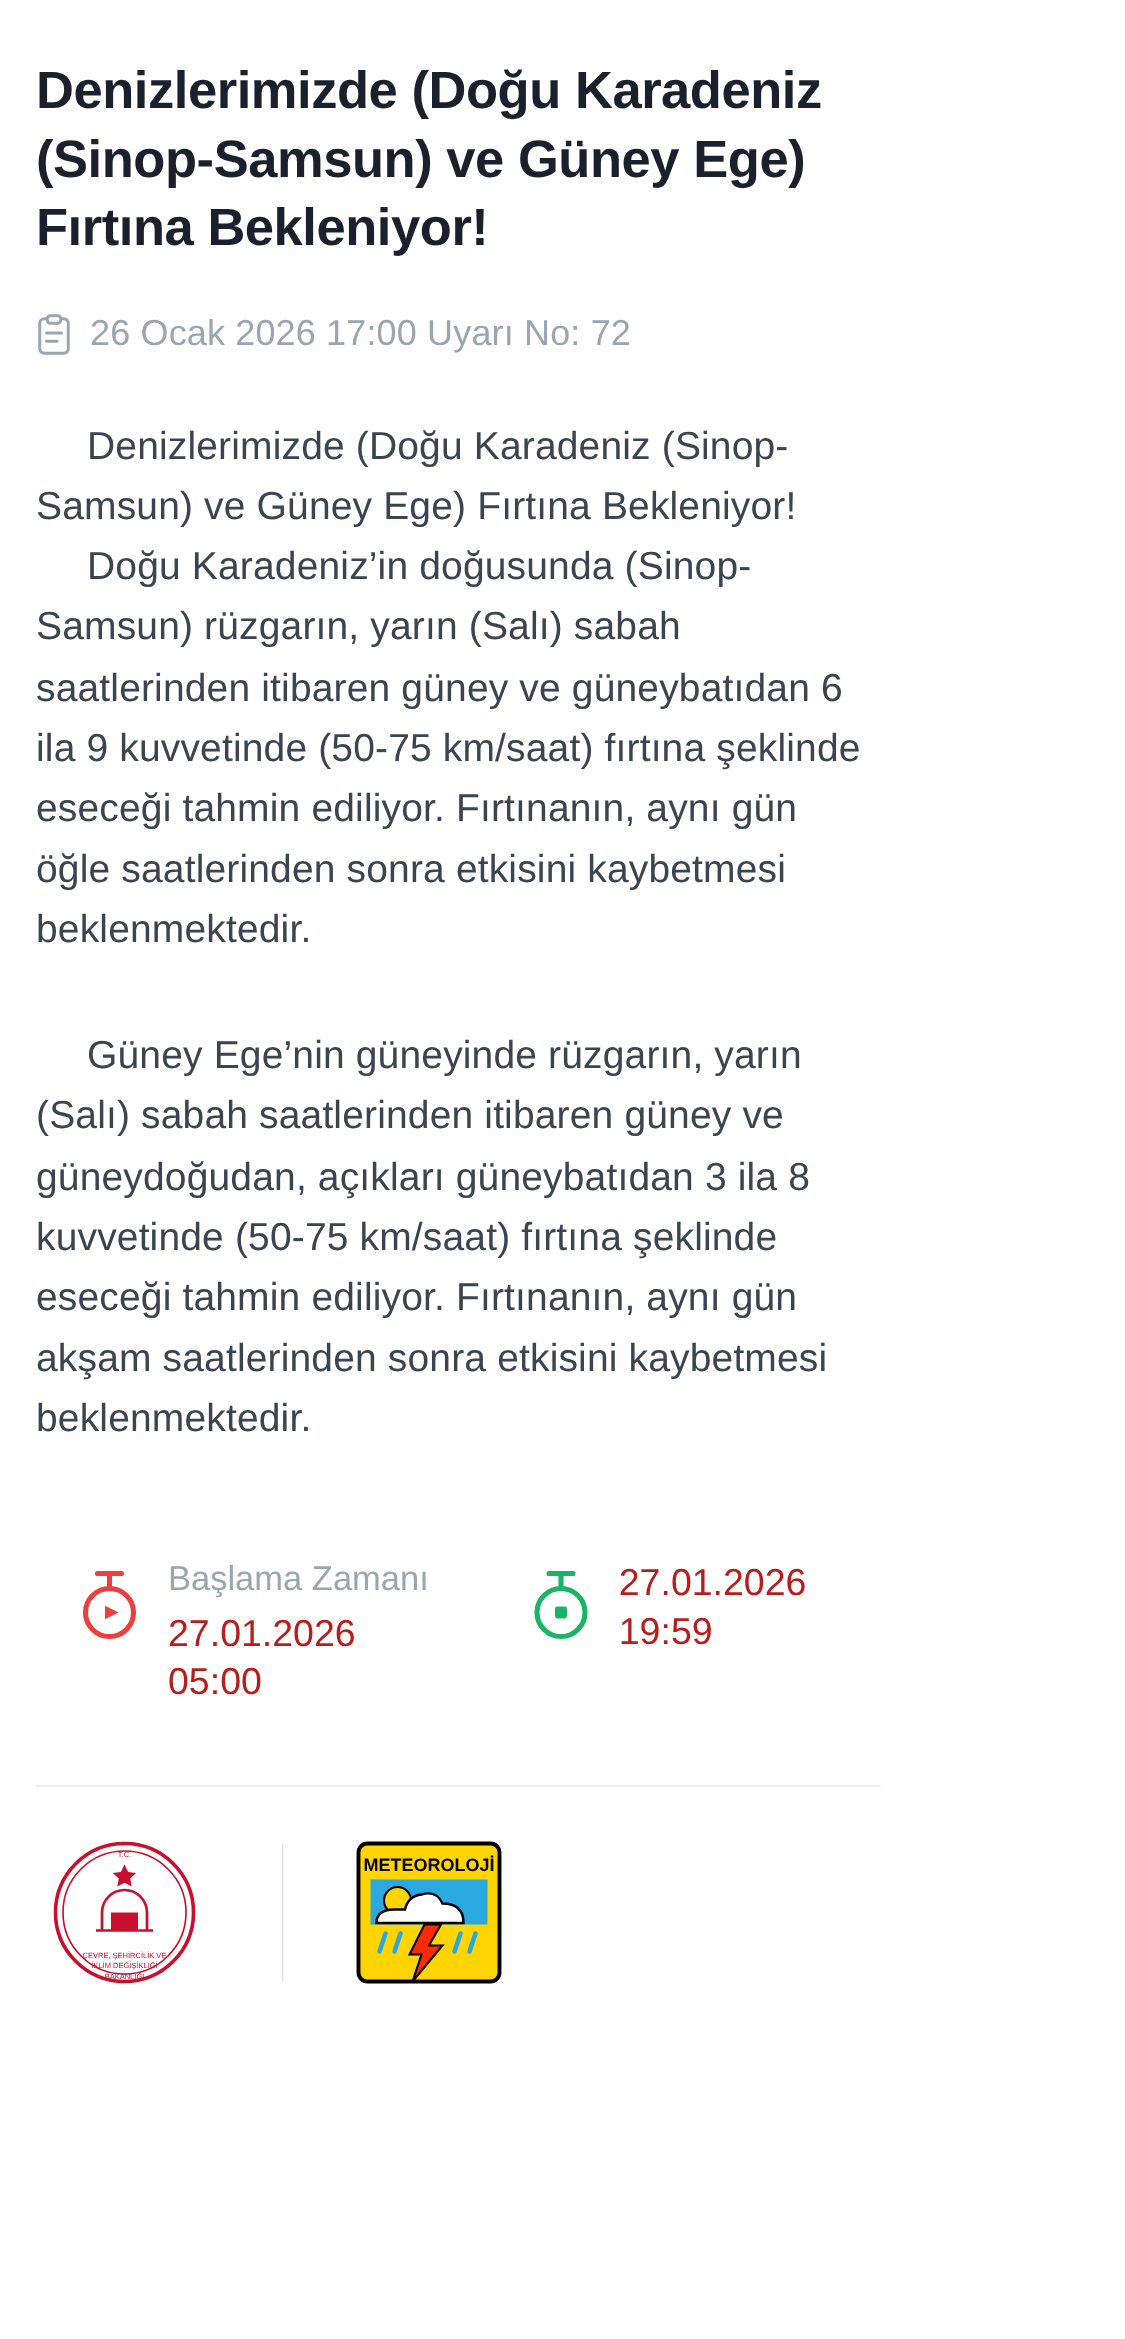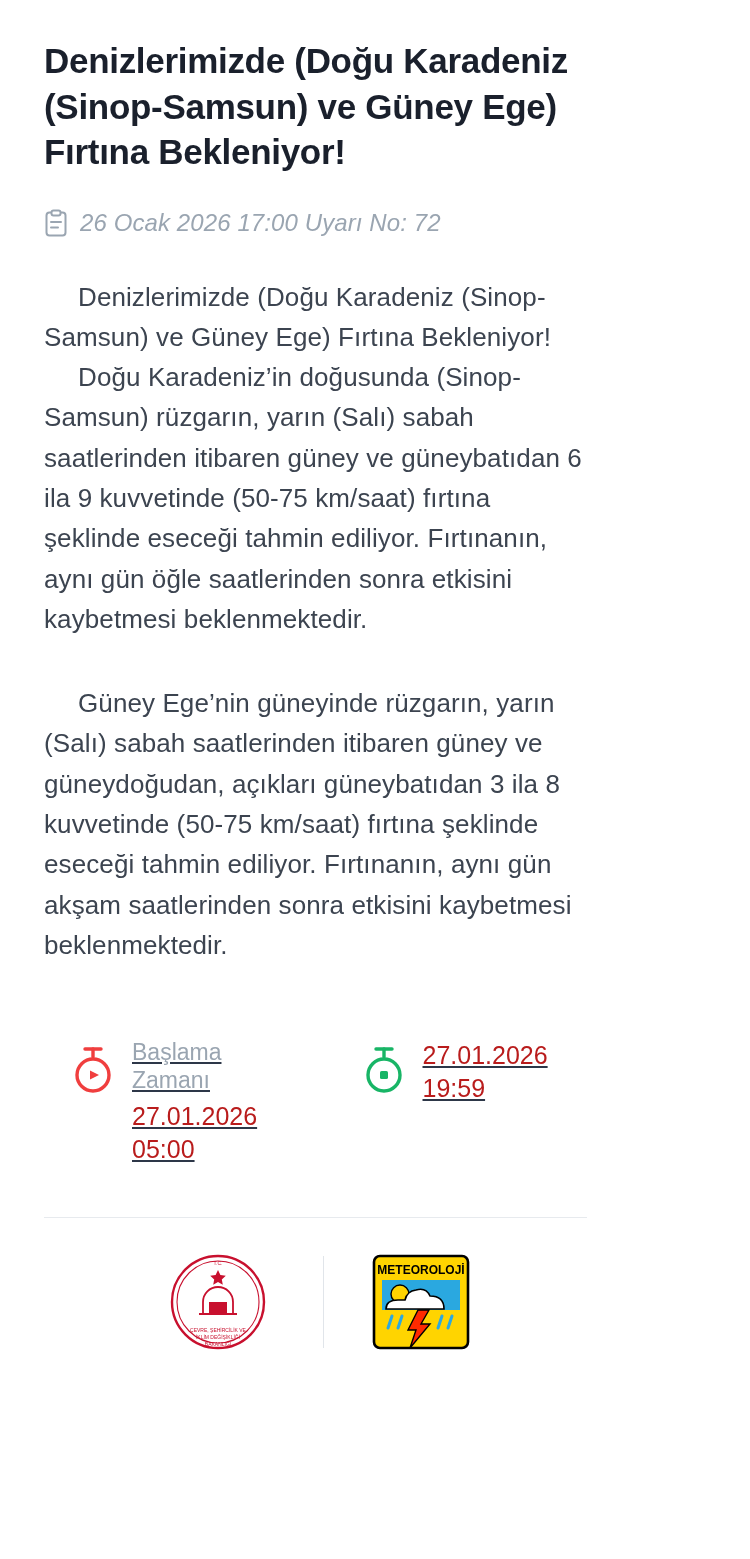--- a/index.html
+++ b/index.html
@@ -11,42 +11,41 @@
   body {
     width: 750px;
     min-height: 1559px;
     font-family: "Liberation Sans", sans-serif;
     color: #2d3748;
     -webkit-font-smoothing: antialiased;
   }
   .page {
     width: 623px;
     min-height: 1559px;
-    padding: 38px 36px 0 44px;
+    padding: 38px 36px 0 24px;
     position: relative;
   }
 
   
   .title {
     font-size: 35px;
     line-height: 1.30;
     font-weight: bold;
     color: #1a202c;
     letter-spacing: -0.3px;
     margin: 0 0 34px 0;
     max-width: 660px;
   }
 
   
   .meta-row {
     display: flex;
     align-items: center;
     gap: 12px;
     margin-bottom: 40px;
-    font-style: italic;
   }
   .meta-icon {
     width: 24px;
     height: 28px;
     flex: 0 0 auto;
     display: block;
   }
   .meta-text {
     font-size: 24px;
     color: #9aa5b1;
@@ -68,21 +67,20 @@
     height: 44px;
   }
 
   
   .times {
     display: flex;
     align-items: flex-start;
     margin-top: 74px;
     padding-left: 26px;
     gap: 64px;
-    text-decoration: underline;
   }
   .time-block {
     display: flex;
     align-items: flex-start;
     gap: 16px;
   }
   .time-icon {
     width: 46px;
     height: 50px;
     flex: 0 0 auto;
@@ -101,21 +99,21 @@
   }
 
   
   .divider {
     margin-top: 52px;
     border-top: 1px solid #e7eaee;
   }
   .logos {
     display: flex;
     align-items: center;
-    justify-content: center;
+    justify-content: flex-start;
     gap: 46px;
     padding: 34px 0 40px 0;
   }
   .logo-sep {
     width: 1px;
     height: 92px;
     background: #e1e5ea;
   }
   .logo-box {
     display: flex;

